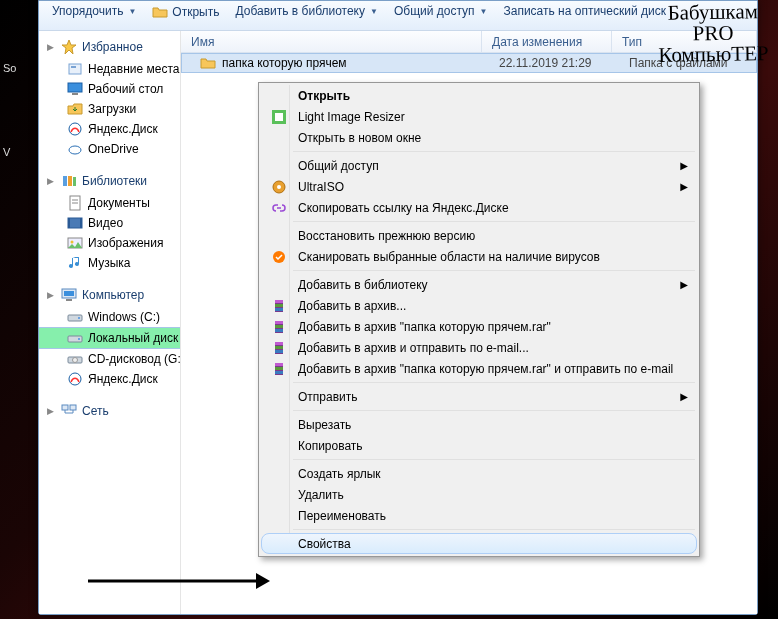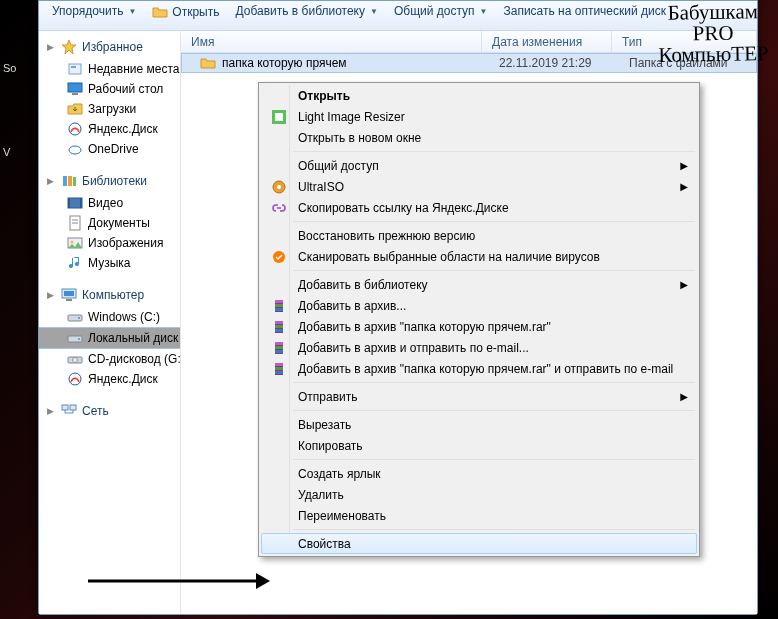--- a/index.html
+++ b/index.html
@@ -65,21 +65,21 @@
     color: #1a3e6e;
   }
   .nav-group-header .exp { color:#888; font-size:9px; width:9px; }
   .nav-item {
     display: flex; align-items: center; gap: 5px;
     padding: 2px 4px 2px 28px;
     color: #000;
     white-space: nowrap;
     overflow: hidden;
   }
-  .nav-item.sel { background:#a3a3a3; border:1px solid #a6c5e8; border-left:none; border-right:none; }
+  .nav-item.sel { background:#86efac; border:1px solid #a6c5e8; border-left:none; border-right:none; }
   .ico { width:16px; height:16px; flex:none; display:inline-flex; align-items:center; justify-content:center; }
   .content {
     flex:1;
     display:flex;
     flex-direction:column;
     background:#fff;
     position:relative;
   }
   .columns {
     display:flex;
@@ -118,21 +118,21 @@
     display:flex;
     align-items:center;
     height:21px;
     padding:0 22px 0 4px;
     position:relative;
     border:1px solid transparent;
   }
   .ctx-item.hover {
     background:linear-gradient(#eef5fd,#d9ecfd);
     border:1px solid #aecff7;
-    border-radius:2px;
+    border-radius:8px;
   }
   .ctx-ico { width:26px; height:16px; display:flex; align-items:center; justify-content:center; flex:none; }
   .ctx-label { flex:1; padding-left:6px; color:#000; }
   .ctx-item.bold .ctx-label { font-weight:bold; }
   .ctx-arrow { position:absolute; right:8px; font-size:10px; color:#000; }
   .ctx-sep {
     height:1px;
     background:#e0e0e0;
     margin:3px 2px 3px 32px;
   }
@@ -261,36 +261,36 @@
               <rect x="2" y="3" width="4" height="10" fill="#5a9fe0"></rect>
               <rect x="7" y="3" width="4" height="10" fill="#f0a030"></rect>
               <rect x="12" y="4" width="3" height="9" fill="#6ac06a"></rect>
             </svg>
           </span>
           <span>Библиотеки</span>
         </div>
         <div class="nav-item">
           <span class="ico">
             <svg width="16" height="16">
+              <rect x="3" y="1" width="10" height="14" fill="#fff" stroke="#888"></rect>
+              <line x1="5" y1="5" x2="11" y2="5" stroke="#888"></line>
+              <line x1="5" y1="8" x2="11" y2="8" stroke="#888"></line>
+            </svg>
+          </span>
+          <span>Документы</span>
+        </div>
+        <div class="nav-item">
+          <span class="ico">
+            <svg width="16" height="16">
               <rect x="1" y="3" width="14" height="10" fill="#4a7ab5" stroke="#2a5a95"></rect>
               <rect x="1" y="3" width="2" height="10" fill="#2a5a95"></rect>
               <rect x="13" y="3" width="2" height="10" fill="#2a5a95"></rect>
             </svg>
           </span>
           <span>Видео</span>
-        </div>
-        <div class="nav-item">
-          <span class="ico">
-            <svg width="16" height="16">
-              <rect x="3" y="1" width="10" height="14" fill="#fff" stroke="#888"></rect>
-              <line x1="5" y1="5" x2="11" y2="5" stroke="#888"></line>
-              <line x1="5" y1="8" x2="11" y2="8" stroke="#888"></line>
-            </svg>
-          </span>
-          <span>Документы</span>
         </div>
         <div class="nav-item">
           <span class="ico">
             <svg width="16" height="16">
               <rect x="1" y="3" width="14" height="10" fill="#eef" stroke="#888"></rect>
               <circle cx="5" cy="7" r="1.5" fill="#f0c030"></circle>
               <path d="M1 13l4-4 3 3 3-5 4 6z" fill="#6ac06a"></path>
             </svg>
           </span>
           <span>Изображения</span>

